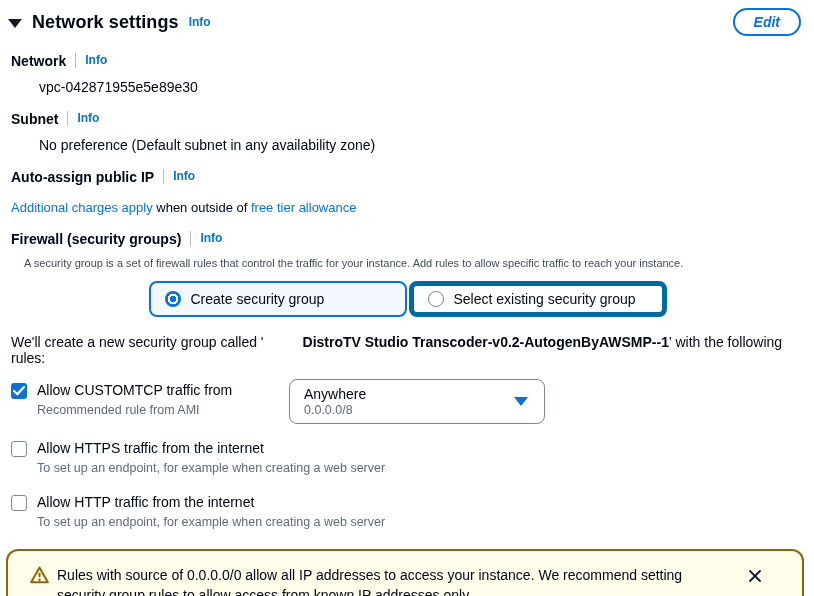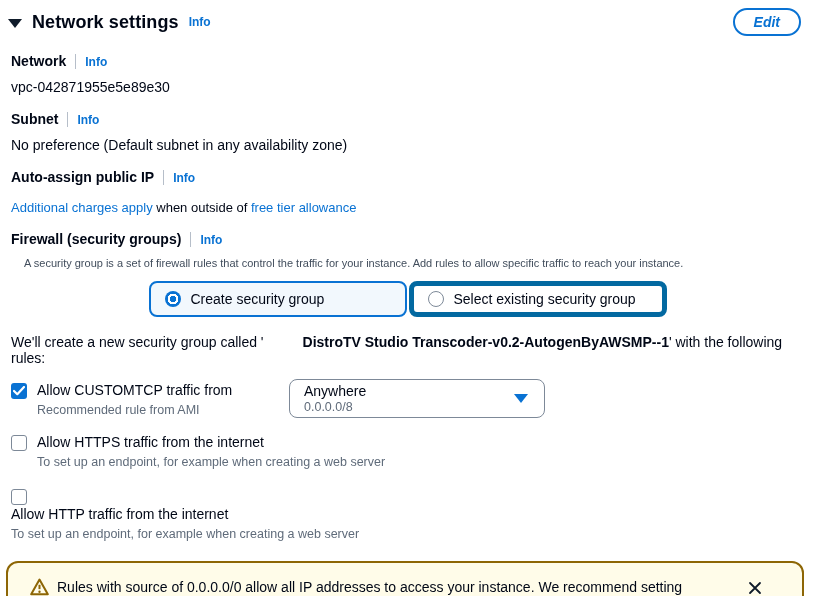--- a/index.html
+++ b/index.html
@@ -24,25 +24,25 @@
   .spacer { flex: 1; }
   .edit-btn {
     border: 2px solid #0972d3; color: #0972d3; background: #fff;
     font-family: "Liberation Sans", sans-serif;
     font-size: 14px; font-weight: 700; border-radius: 20px;
     padding: 4px 19px; cursor: pointer; margin-right: 3px; font-style: italic;
   }
 
   
   .field { margin: 0 0 15px 5px; }
-  .field-label-row { display: flex; align-items: flex-end; margin-bottom: 9px; }
+  .field-label-row { display: flex; align-items: flex-start; margin-bottom: 9px; }
   .field-label { font-size: 14px; font-weight: 700; }
   .label-divider { width: 1px; height: 15px; background: #b6bec9; margin: 0 9px; }
   .field-info { margin-left: 0; }
-  .field-value { font-size: 14px; line-height: 18px; }
+  .field-value { font-size: 14px; line-height: 18px; margin-left: 28px; }
 
   .charges-note { margin: 0 0 16px 5px; font-size: 13px; }
   .charges-note a { color: #0972d3; text-decoration: none; cursor: pointer; }
 
   .firewall-desc { font-size: 11px; color: #414d5c; margin: -1px 0 10px 18px; line-height: 16px; }
 
   
   .tiles { display: flex; gap: 2px; margin: 0 0 17px 5px; justify-content: center; }
   .tile {
     width: 258px; height: 36px; display: flex; align-items: center;
@@ -63,21 +63,21 @@
     width: 16px; height: 16px; border-radius: 3px; margin: 2px 10px 0 0; flex: 0 0 auto; cursor: pointer;
     border: 1.5px solid #7d8998; background: #fff; position: relative;
   }
   .checkbox.checked { border: none; background: #0972d3; }
   .checkbox.checked svg { position: absolute; left: 2px; top: 3px; }
   .rule-text { width: 252px; }
   .rule-label { font-size: 14px; line-height: 18px; }
   .rule-sub { font-size: 12.5px; color: #5f6b7a; margin-top: 4px; line-height: 15px; }
 
   .dropdown {
-    width: 256px; height: 39px; border: 1px solid #7d8998; border-radius: 8px;
+    width: 256px; height: 45px; border: 1px solid #7d8998; border-radius: 8px;
     display: flex; align-items: center; padding: 0 14px; cursor: pointer; background: #fff;
     margin-top: -2px;
   }
   .dropdown-texts { flex: 1; }
   .dd-main { font-size: 14px; line-height: 17px; }
   .dd-sub { font-size: 12.5px; color: #5f6b7a; line-height: 15px; }
   .dd-caret {
     width: 0; height: 0;
     border-left: 7px solid transparent; border-right: 7px solid transparent;
     border-top: 9px solid #0972d3; margin-right: 2px;
@@ -180,21 +180,21 @@
   </div>
 
   <div class="rule-row" style="margin-top: 6px;">
     <span class="checkbox"></span>
     <div style="width: 440px;">
       <div class="rule-label">Allow HTTPS traffic from the internet</div>
       <div class="rule-sub">To set up an endpoint, for example when creating a web server</div>
     </div>
   </div>
 
-  <div class="rule-row" style="margin-top: 17px; flex-direction: column;">
+  <div class="rule-row" style="margin-top: 17px;">
     <span class="checkbox"></span>
     <div style="width: 440px;">
       <div class="rule-label">Allow HTTP traffic from the internet</div>
       <div class="rule-sub">To set up an endpoint, for example when creating a web server</div>
     </div>
   </div>
 
   <div class="alert">
     <span class="alert-icon">
       <svg width="19" height="18" viewBox="0 0 16 15">

